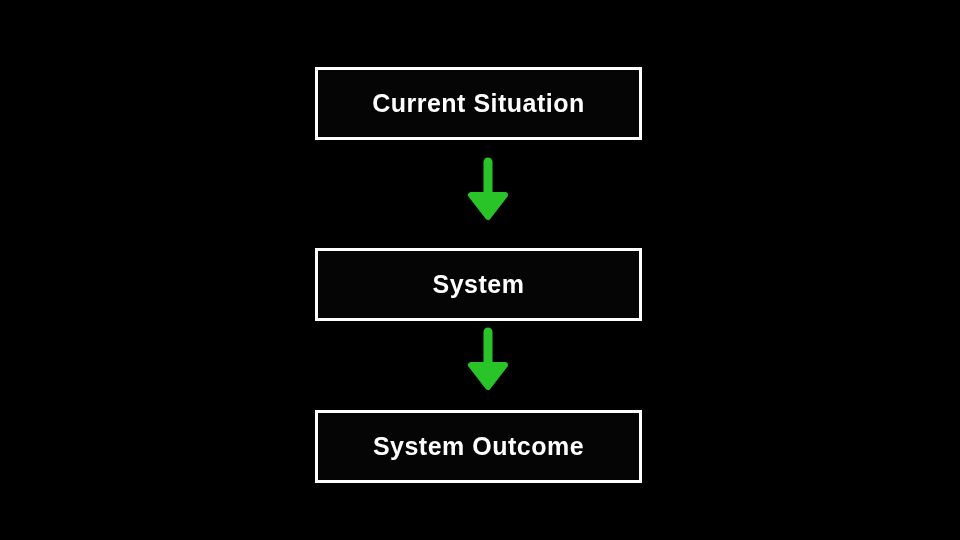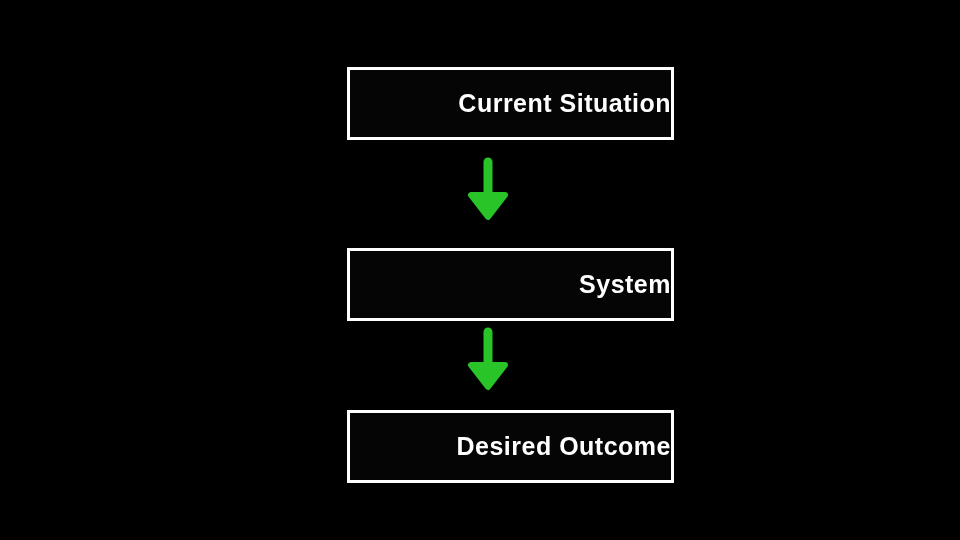--- a/index.html
+++ b/index.html
@@ -18,22 +18,21 @@
   .node-box {
     position: absolute;
     left: 315px;
     width: 327px;
     height: 73px;
     box-sizing: border-box;
     border: 3px solid #ffffff;
     background: #050505;
     display: flex;
     align-items: center;
-    justify-content: flex-end;
-    margin-left: 32px;
+    justify-content: center;
   }
   .node-label {
     color: #ffffff;
     font-size: 25px;
     font-weight: 700;
     letter-spacing: 0.5px;
     white-space: nowrap;
   }
   #node-current  { top: 67px;  }
   #node-system   { top: 248px; }
@@ -64,16 +63,16 @@
   <div class="node-box" id="node-system">
     <span class="node-label">System</span>
   </div>
 
   <svg class="arrow" id="arrow-2" viewBox="0 0 44 66" aria-hidden="true">
     <line x1="22" y1="5" x2="22" y2="38" stroke="#28c428" stroke-width="9" stroke-linecap="round"></line>
     <polygon points="5,38 39,38 22,60" fill="#28c428" stroke="#28c428" stroke-width="6" stroke-linejoin="round"></polygon>
   </svg>
 
   <div class="node-box" id="node-desired">
-    <span class="node-label">Desired Outcome</span>
+    <span class="node-label">System Outcome</span>
   </div>
 
 </div>
 
 </body></html>

